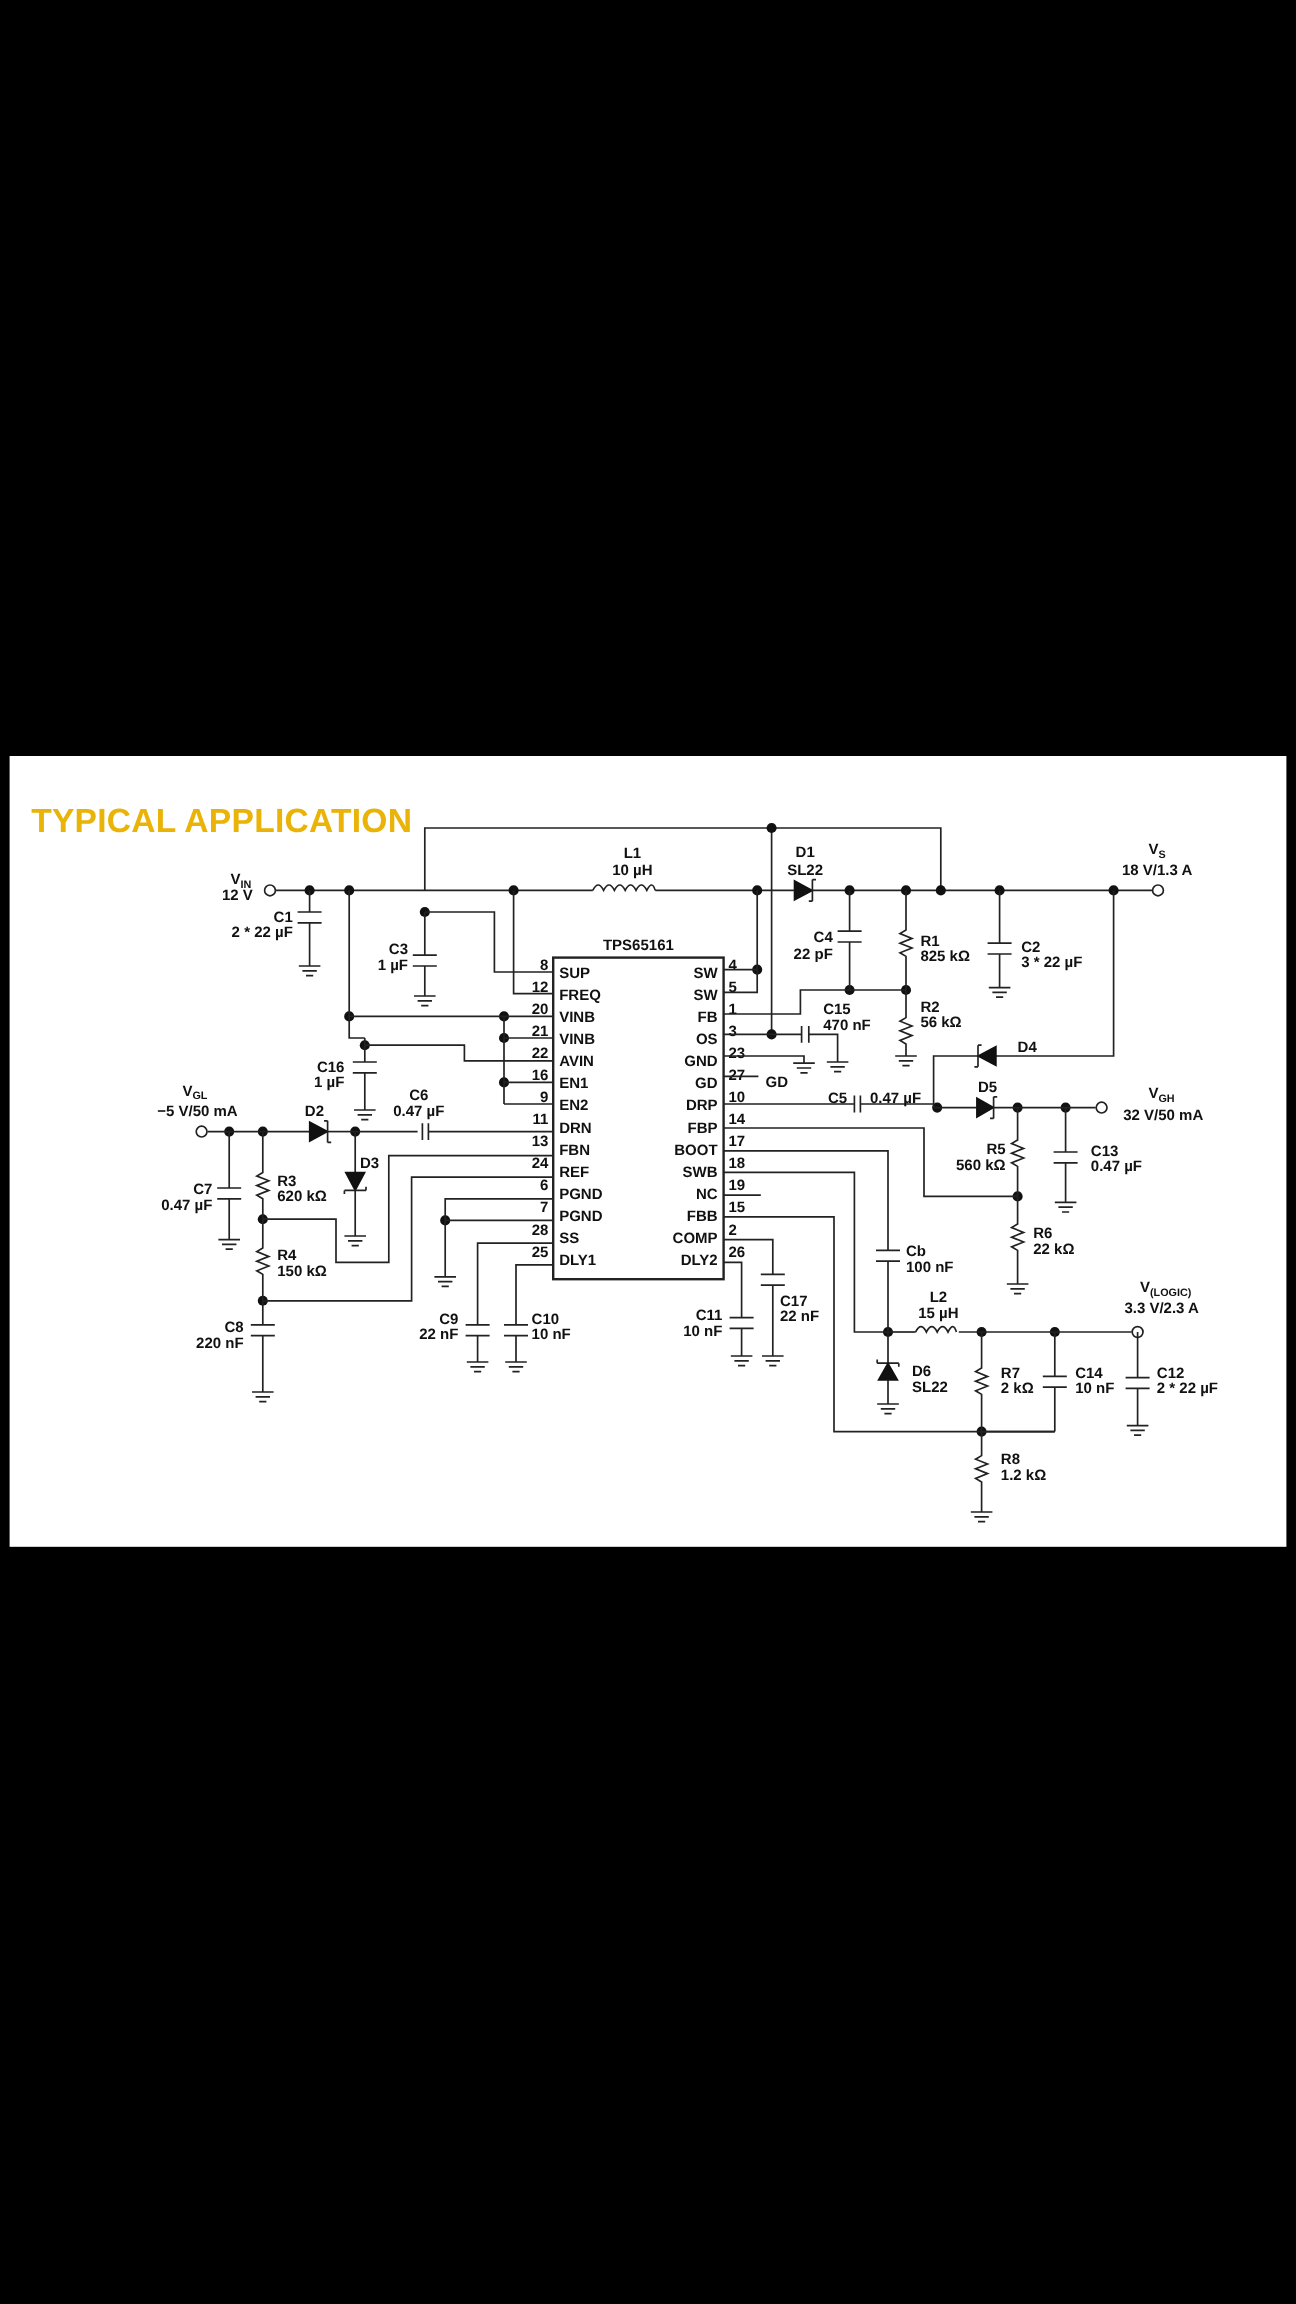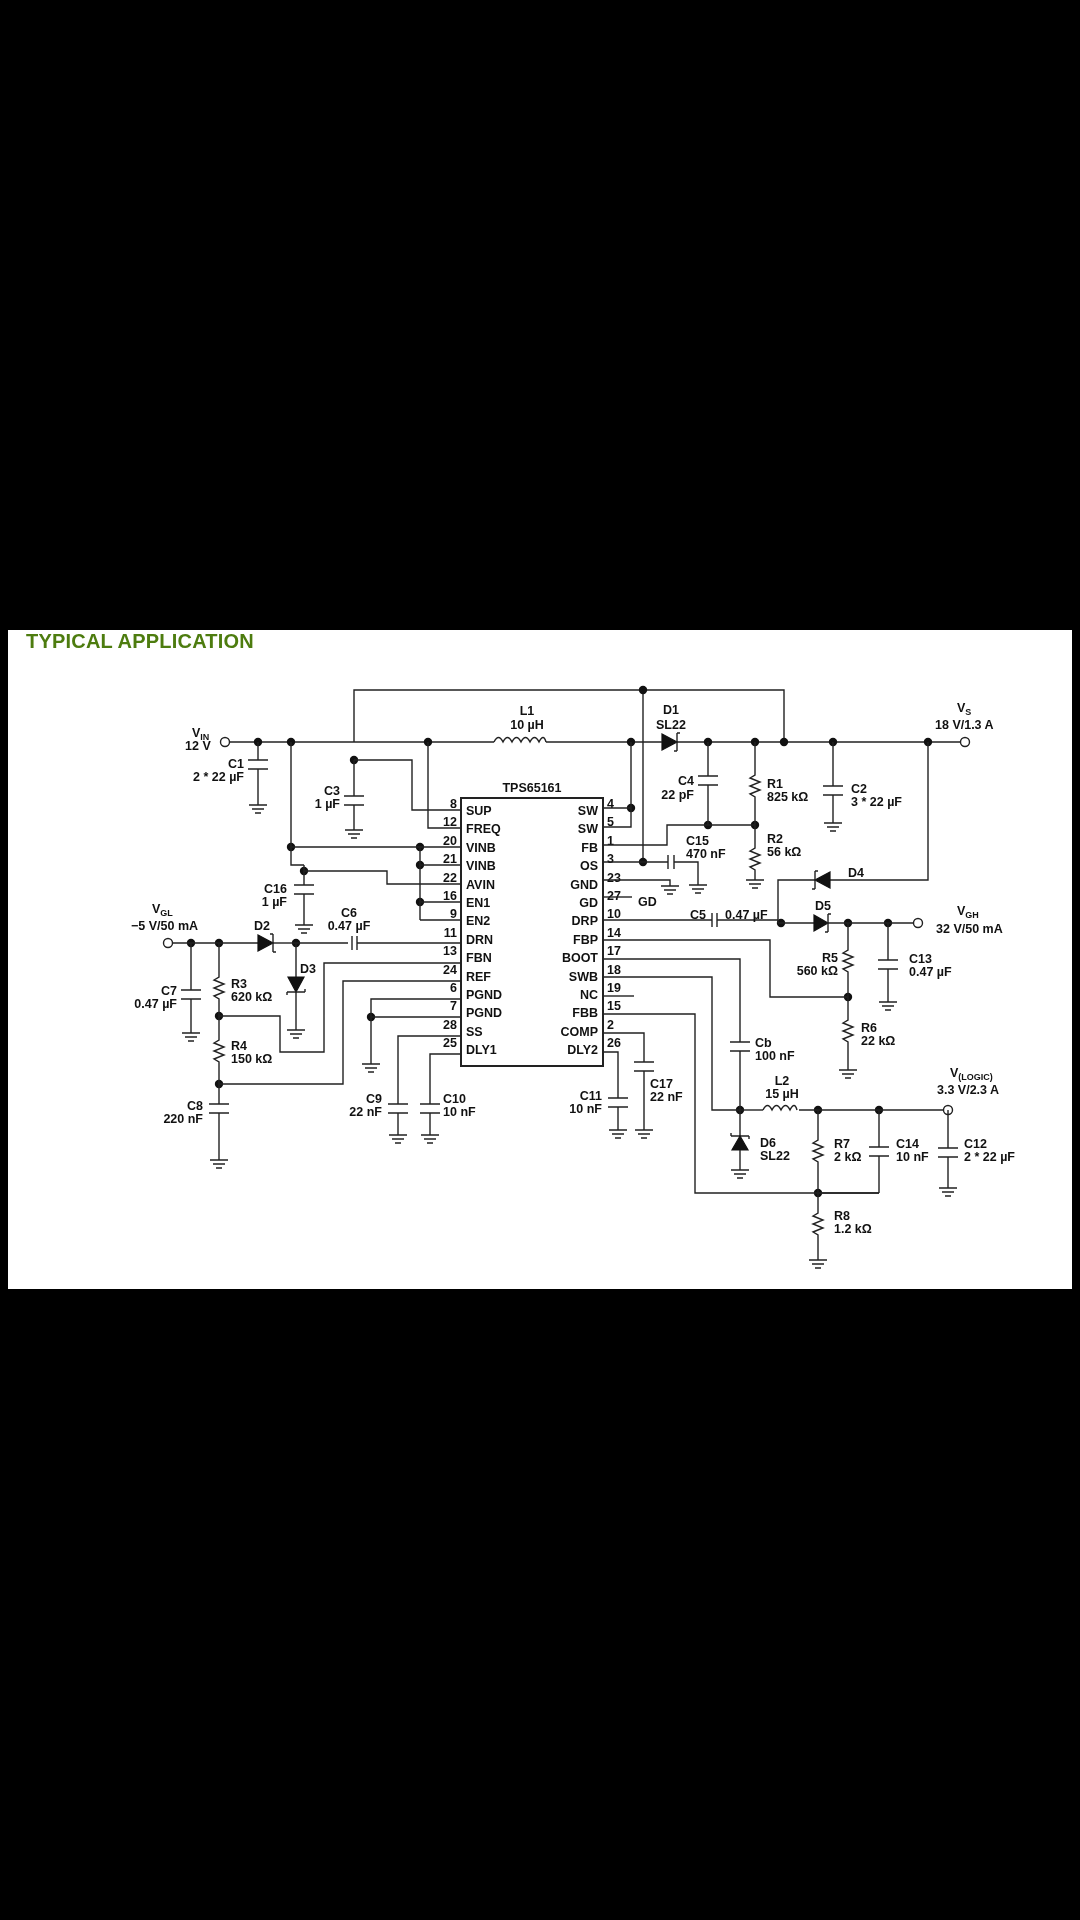--- a/index.html
+++ b/index.html
@@ -1,18 +1,18 @@
 <!DOCTYPE html>
 <html><head>
 <meta charset="utf-8">
 <style>
   html,body{margin:0;padding:0;background:#000;}
   body{width:1080px;height:1920px;position:relative;overflow:hidden;font-family:"Liberation Sans",sans-serif;}
   #sheet{position:absolute;left:8px;top:630px;width:1064px;height:659px;background:#fff;}
-  #title{position:absolute;left:26px;top:630px;font-size:20px;font-weight:bold;color:#4d7c0f;letter-spacing:0.2px;font-family:"Liberation Sans",sans-serif;}
+  #title{position:absolute;left:26px;top:668px;font-size:28px;font-weight:bold;color:#eab308;letter-spacing:0.2px;font-family:"Liberation Sans",sans-serif;}
   svg{position:absolute;left:0;top:0;}
   .w{stroke:#222;stroke-width:1.4;fill:none;}
   .t{font-family:"Liberation Sans",sans-serif;font-size:12.5px;font-weight:bold;fill:#111;}
   .pin{font-family:"Liberation Sans",sans-serif;font-size:12.5px;font-weight:bold;fill:#111;}
   .sub{font-size:9px;}
   .dot{fill:#111;}
   .term{fill:#fff;stroke:#222;stroke-width:1.4;}
   .ic{fill:#fff;stroke:#222;stroke-width:2;}
   .diode{fill:#111;stroke:#111;stroke-width:1.2;}
 </style>

